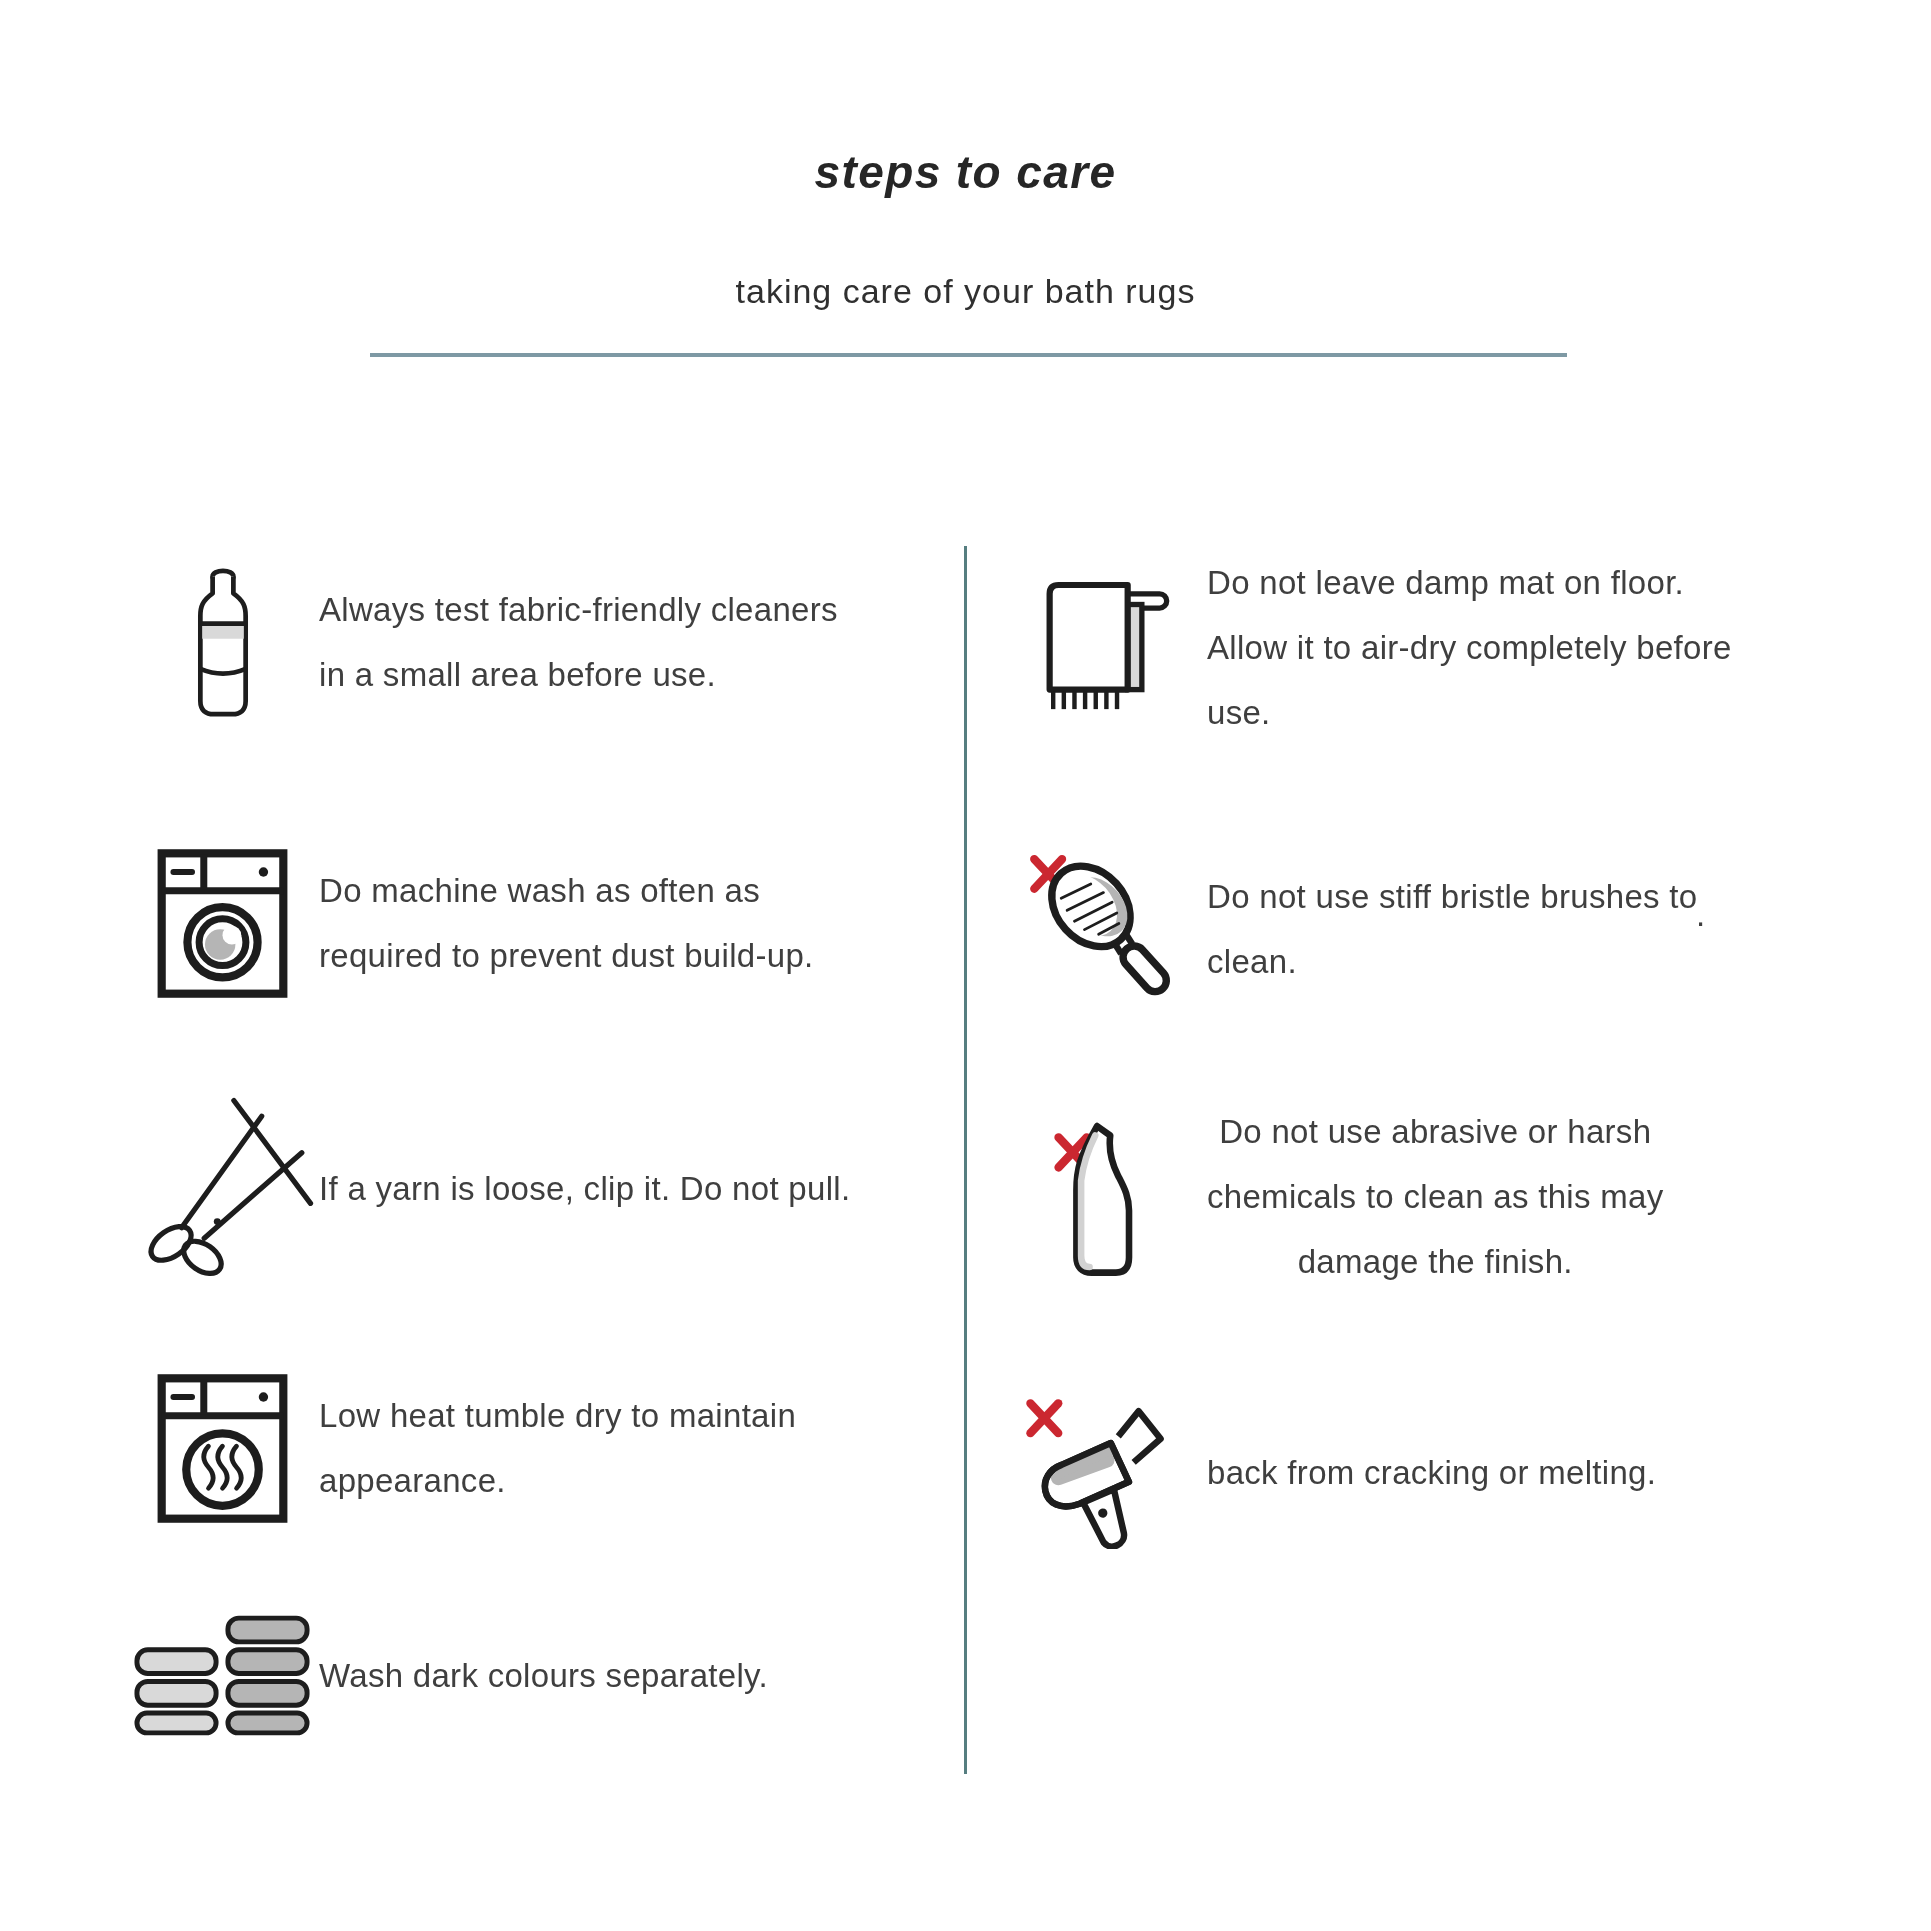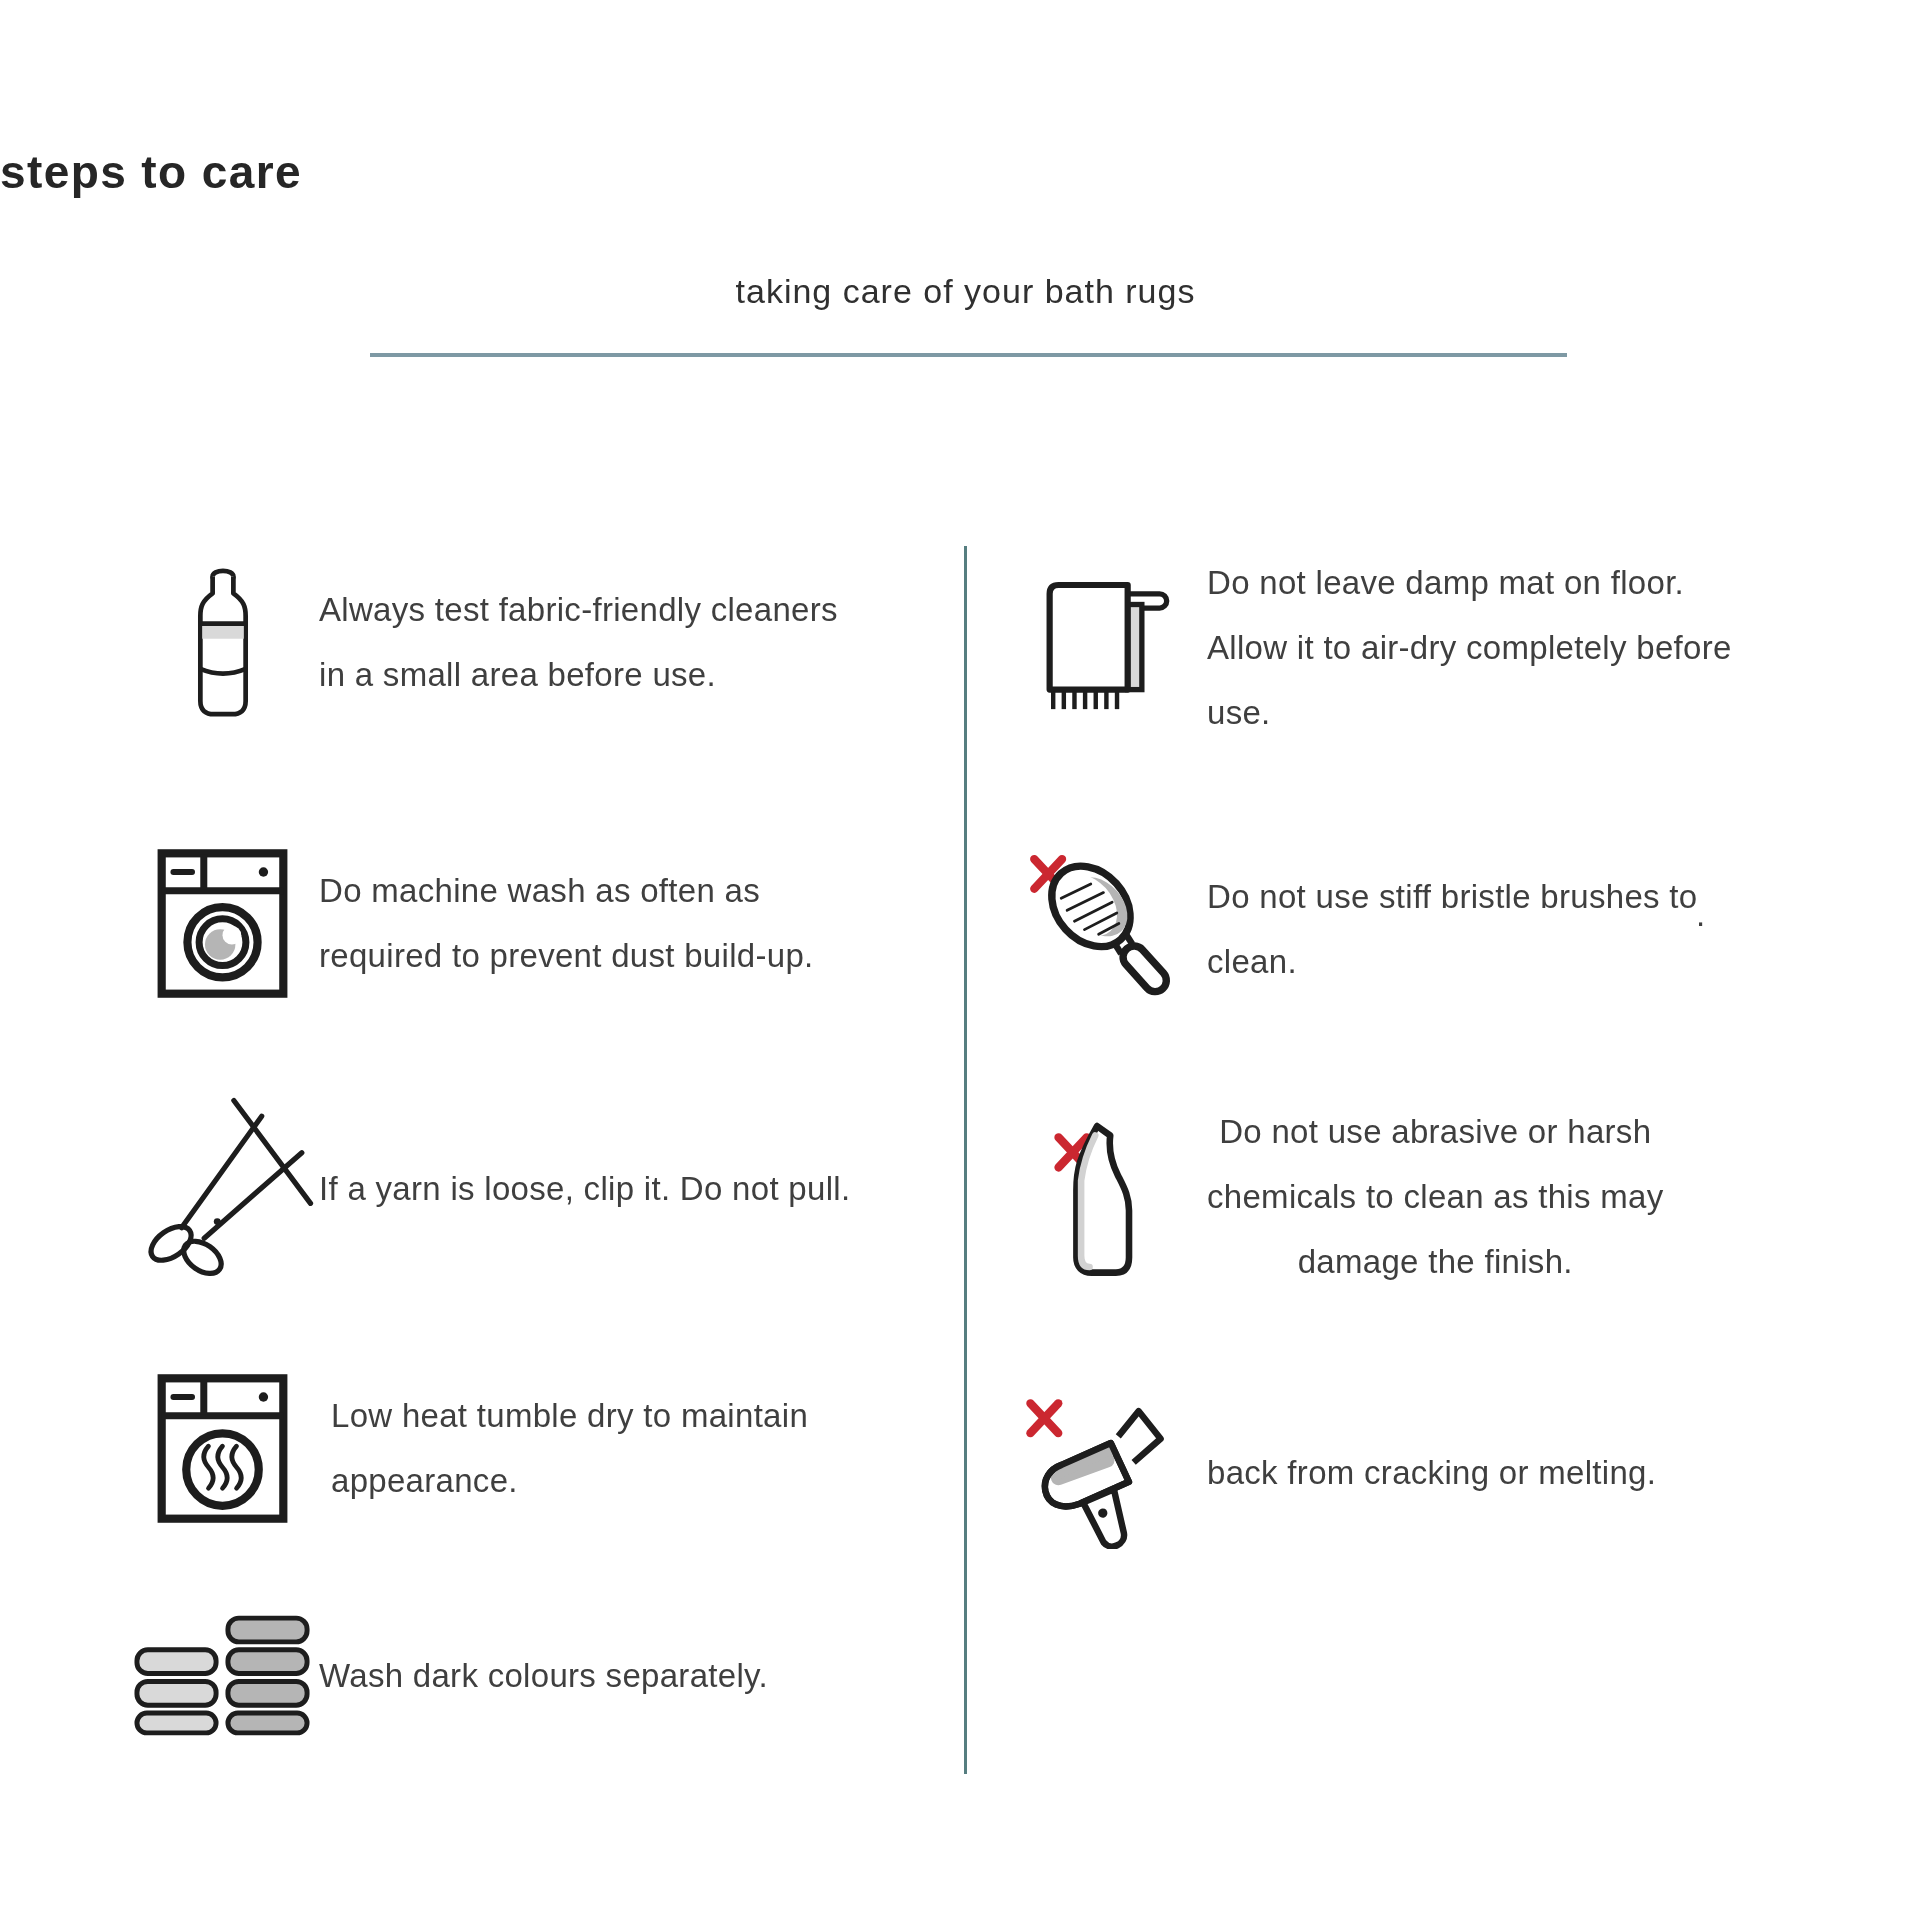--- a/index.html
+++ b/index.html
@@ -3,22 +3,23 @@
 <meta charset="utf-8">
 <style>
   html,body{margin:0;padding:0;}
   body{
     width:1931px;height:1931px;position:relative;overflow:hidden;
     background:#ffffff;
     font-family:"Liberation Sans", sans-serif;
   }
   .page-title{
     position:absolute;top:145px;left:0;width:100%;margin:0;
-    text-align:left;font-size:46px;font-weight:600;letter-spacing:1.4px;
+    text-align:center;font-size:46px;font-weight:600;letter-spacing:1.4px;
     color:var(--title-color,#262626);
+    font-style:italic;
   }
   .page-subtitle{
     position:absolute;top:272px;left:0;width:100%;margin:0;
     text-align:center;font-size:34px;font-weight:400;letter-spacing:1px;
     color:var(--subtitle-color,#303030);
   }
   .hrule{
     position:absolute;left:370px;top:353px;width:1197px;height:3.9px;
     background:var(--rule-h,#7e99a4);
   }
@@ -35,21 +36,21 @@
   }
   .text-col span{display:block;}
   .stray-dot{
     position:absolute;left:1696px;top:896px;font-size:33px;
     color:var(--text-color,#3f3f3f);
   }
   
   #lr1{top:565px;left:126px;width:840px;min-height:154px;}
   #lr2{top:846px;left:126px;width:840px;min-height:154px;}
   #lr3{top:1094px;left:126px;width:840px;min-height:188px;}
-  #lr4{top:1371px;left:126px;width:840px;min-height:154px;gap:12px;}
+  #lr4{top:1371px;left:126px;width:840px;min-height:154px;}
   #lr5{top:1612px;left:126px;width:840px;min-height:127px;}
   #rr1{top:548px;left:1004px;width:917px;min-height:198px;align-items:center;}
   #rr2{top:846px;left:1004px;width:917px;min-height:166px;}
   #rr3{top:1094px;left:1004px;width:917px;min-height:205px;text-align:center;}
   #rr4{top:1396px;left:1004px;width:917px;min-height:153px;}
   
   .ic{stroke:var(--icon-stroke,#1d1d1d);fill:none;}
   .ic-fill{fill:var(--icon-stroke,#1d1d1d);stroke:none;}
   .ic-white{fill:#ffffff;}
   .shade-l{fill:var(--shade-light,#d9d9d9);}

